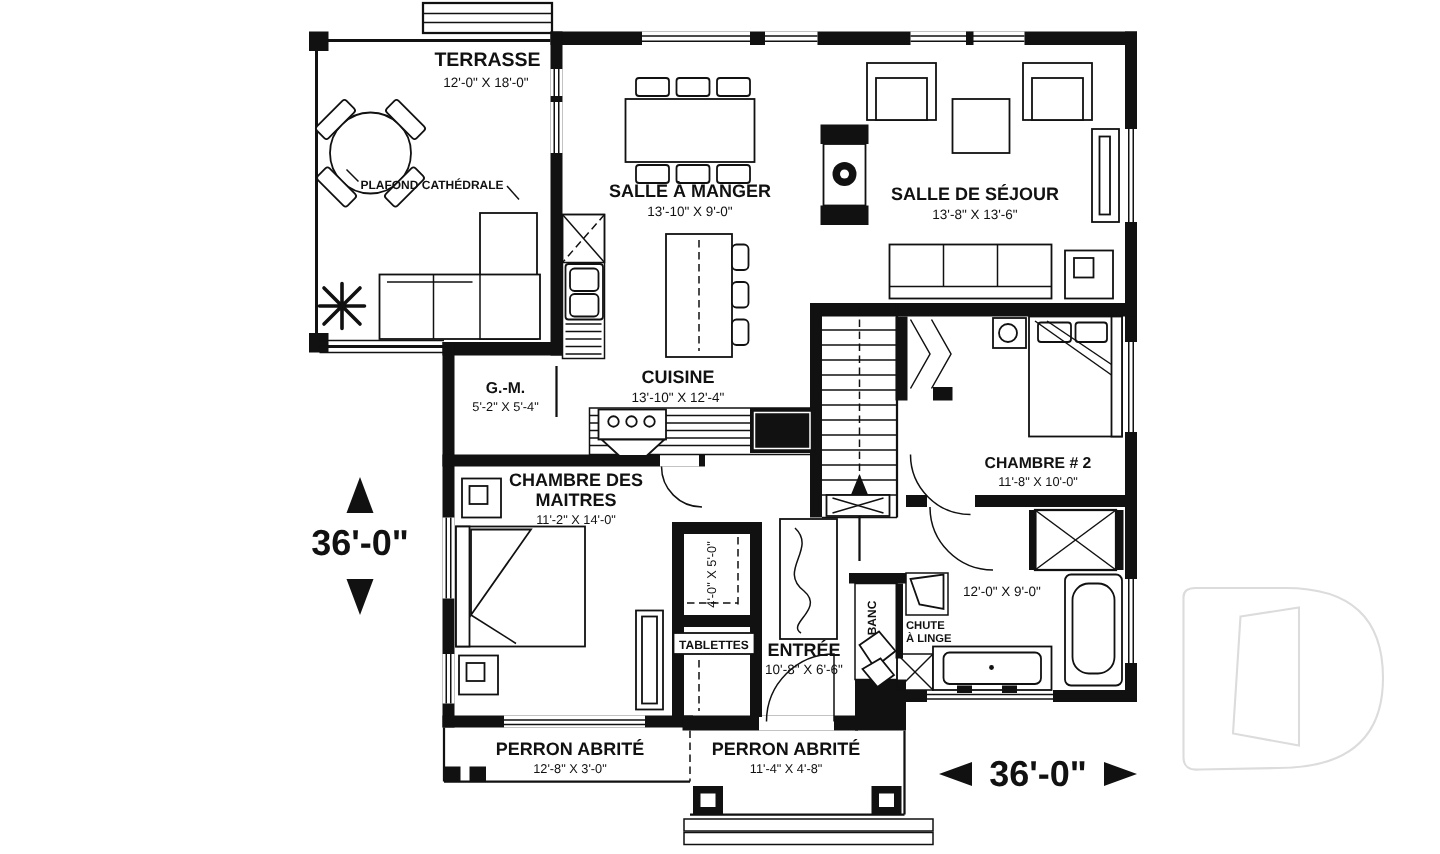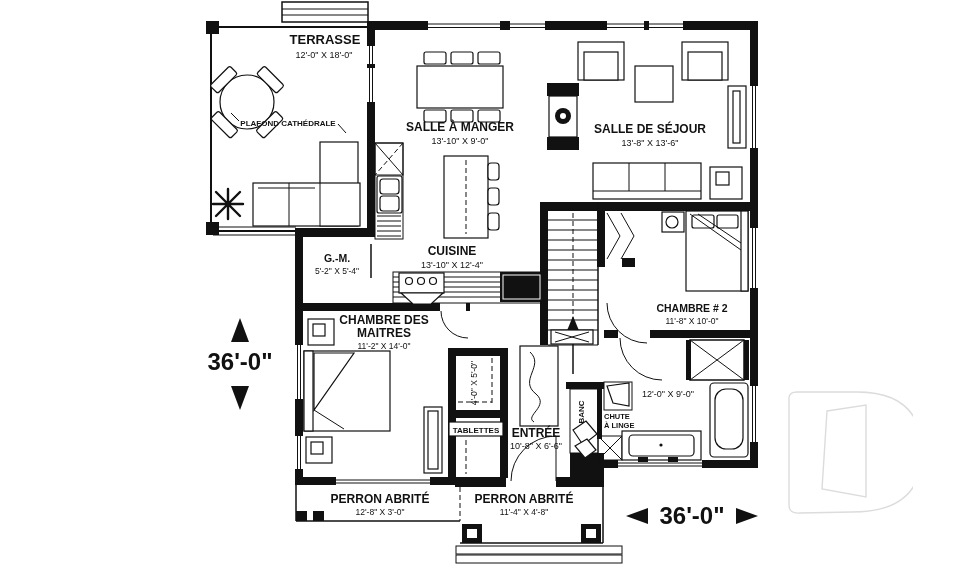--- a/index.html
+++ b/index.html
@@ -1,16 +1,16 @@
 <!DOCTYPE html>
 <html><head>
 <meta charset="utf-8">
 <style>
   html,body{margin:0;padding:0;background:#ffffff;}
-  .canvas{position:relative;width:913px;height:569px;background:#ffffff;overflow:hidden;}
+  .canvas{position:relative;width:913px;height:569px;background:#ffffff;overflow:hidden;padding-left:32px;}
   svg{position:absolute;left:0;top:0;}
   text{fill:#111111;font-family:"Liberation Sans",sans-serif;}
   .tc{text-anchor:middle;}
   .rname{font-weight:bold;font-size:12px;}
   .rname-sm{font-weight:bold;font-size:10.5px;}
   .rname-lg{font-weight:bold;font-size:13px;}
   .rdims{font-size:9px;}
   .rdims-sm{font-size:8.5px;}
   .tiny{font-weight:bold;font-size:8px;}
   .micro{font-weight:bold;font-size:7.5px;}

